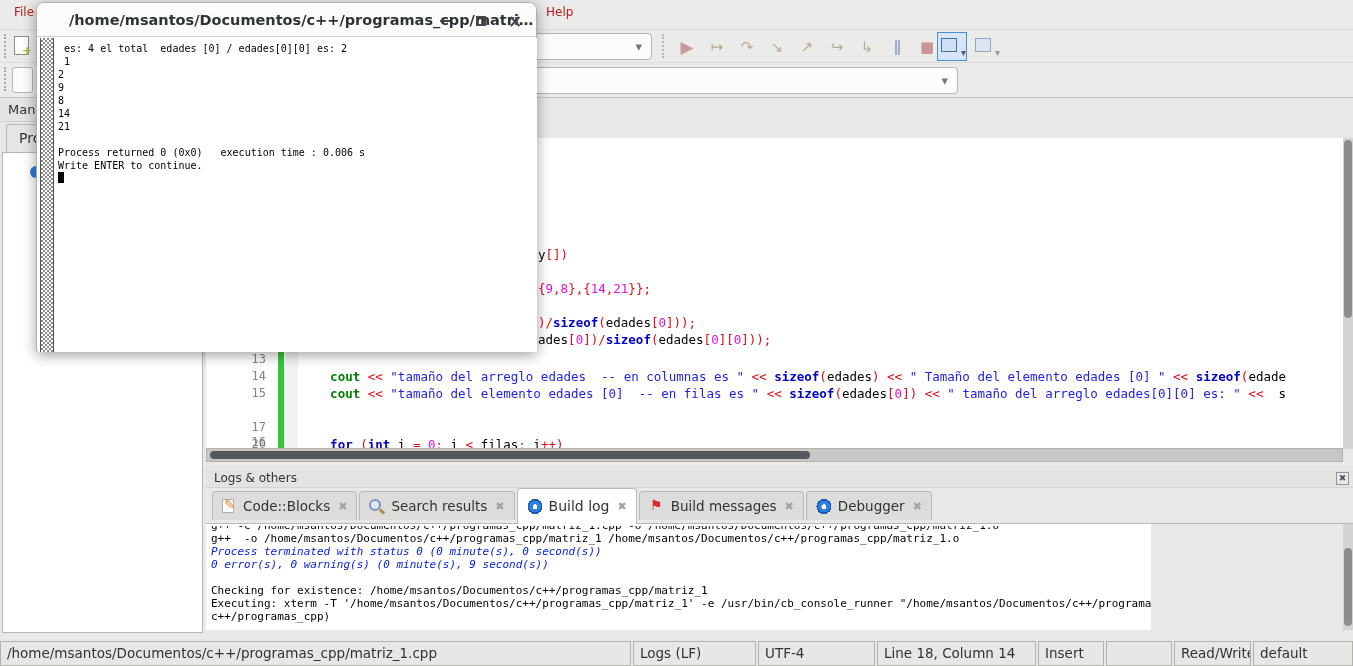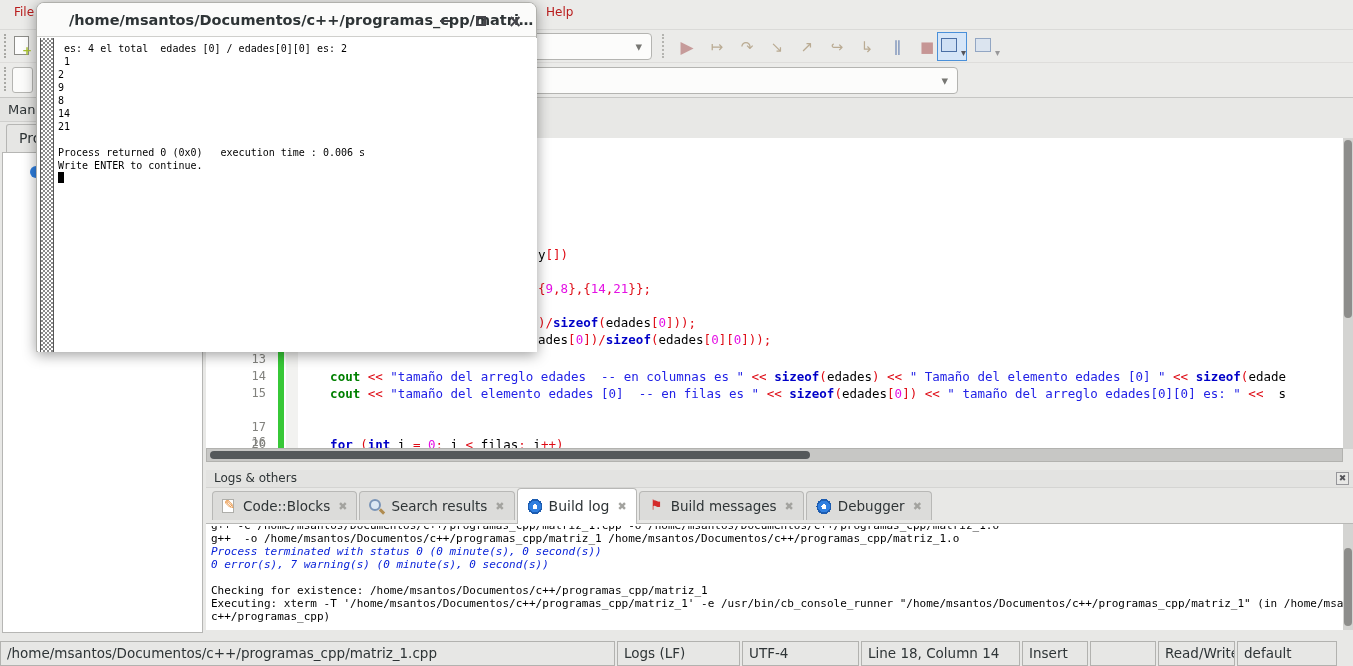--- a/index.html
+++ b/index.html
@@ -63,38 +63,38 @@
   .tab{display:flex;align-items:center;height:29px;background:#dcdcda;border:1px solid #b8b8b6;border-bottom:none;border-radius:4px 4px 0 0;padding:0 9px;margin-right:2px;font-size:13.5px;color:#2e3436}
   .tab.active{height:36px;background:#fff;position:relative;z-index:2;font-size:14px}
   .tab .x{margin-left:8px;color:#a3a39f;font-size:11px;font-weight:bold}
   .ic{display:inline-block;position:relative;width:16px;height:15px;margin-right:6px;flex:none}
   .ic-pencil{width:12px;height:14px;background:#fff;border:1px solid #aeaeaa;margin-right:9px}
   .ic-pencil::before{content:"✎";position:absolute;left:1px;top:-3px;font-size:13px;color:#e6862a}
   .ic-search::before{content:"";position:absolute;left:0;top:0;width:8px;height:8px;border:2px solid #7a95b8;border-radius:50%;background:#dce8f4}
   .ic-search::after{content:"";position:absolute;left:10px;top:11px;width:6px;height:3px;background:#b08c50;transform:rotate(45deg)}
   .ic-gear-blue{background:radial-gradient(circle at 50% 50%, #fff 0 2.5px, #2f7fe0 2.5px 6px, #1c5cb0 6px 7.5px, transparent 7.5px)}
   .ic-flag::before{content:"⚑";position:absolute;left:1px;top:-2px;font-size:14px;color:#d42a2a}
-  #log-content{left:206px;top:524px;width:1137px;height:106px;background:#fff;overflow:hidden;font-family:"DejaVu Sans Mono",monospace;font-size:11px;padding:2px 0 0 5px}
+  #log-content{left:206px;top:524px;width:945px;height:106px;background:#fff;overflow:hidden;font-family:"DejaVu Sans Mono",monospace;font-size:11px;padding:2px 0 0 5px}
   .logline{white-space:pre;height:13px;line-height:13px;color:#000}
   .logline.info{color:#0a23d8;font-style:italic}
   .logclip{height:6px;overflow:hidden}
   .logclip div{transform:translateY(-7px)}
   #logvscroll{left:1343px;top:524px;width:10px;height:106px;background:#d4d4d2}
   #logvthumb{position:absolute;left:1px;top:24px;width:8px;height:78px;background:#8d8d8b;border-radius:4px}
   
   #statusbar{left:0;top:640px;width:1353px;height:26px;display:flex;background:#e8e8e6;padding-top:1px}
   .sbsec{border:1px solid #b2b2af;background:#e7e7e5;font-size:13.5px;line-height:22px;padding:0 6px;margin-right:2px;white-space:nowrap;overflow:hidden}
   .sbsec:nth-child(1){flex:1}
   .sbsec:nth-child(2){width:123px}
   .sbsec:nth-child(3){width:117px}
   .sbsec:nth-child(4){width:159px}
   .sbsec:nth-child(5){width:66px}
   .sbsec:nth-child(6){width:66px}
   .sbsec:nth-child(7){width:77px}
-  .sbsec:nth-child(8){width:100px;margin-right:16px}
+  .sbsec:nth-child(8){width:100px;margin-right:0}
   
   #terminal{left:36px;top:2px;width:501px;height:350px;z-index:50;background:#fff;border:1px solid #b0b0ac;border-radius:8px 8px 0 0;box-shadow:0 3px 14px rgba(0,0,0,.38)}
   #term-title{height:34px;background:#fbfbfa;border-bottom:1px solid #cfcfcc;border-radius:7px 7px 0 0;display:flex;align-items:center}
   #term-title .t{font-size:14.5px;font-weight:bold;color:#2e3436;margin-left:32px;white-space:nowrap}
   .wbtn{position:absolute;top:9px;width:18px;height:18px;display:flex;align-items:center;justify-content:center;color:#45454a}
   #btn-min{right:82px}#btn-max{right:46px}#btn-close{right:12px}
   #btn-min i{width:10px;height:2px;background:#45454a}
   #btn-max i{width:10px;height:10px;border:2px solid #45454a}
   #btn-close{font-size:17px;font-weight:bold;font-style:normal}
   #term-body{position:absolute;left:1px;top:35px;width:499px;height:314px;background:#fff;overflow:hidden}
@@ -219,21 +219,21 @@
       <span>Debugger</span>
       <span class="x">✖</span>
     </div>
   </div>
 <div id="log-content" class="abs">
     <div class="logclip">
       <div class="logline">g++ -c /home/msantos/Documentos/c++/programas_cpp/matriz_1.cpp -o /home/msantos/Documentos/c++/programas_cpp/matriz_1.o</div>
     </div>
     <div class="logline">g++  -o /home/msantos/Documentos/c++/programas_cpp/matriz_1 /home/msantos/Documentos/c++/programas_cpp/matriz_1.o</div>
     <div class="logline info">Process terminated with status 0 (0 minute(s), 0 second(s))</div>
-    <div class="logline info">0 error(s), 7 warning(s) (0 minute(s), 0 second(s))</div>
+    <div class="logline info">0 error(s), 0 warning(s) (0 minute(s), 9 second(s))</div>
     <div class="logline"></div>
     <div class="logline">Checking for existence: /home/msantos/Documentos/c++/programas_cpp/matriz_1</div>
     <div class="logline">Executing: xterm -T '/home/msantos/Documentos/c++/programas_cpp/matriz_1' -e /usr/bin/cb_console_runner "/home/msantos/Documentos/c++/programas_cpp/matriz_1" (in /home/msantos/Documentos/</div>
     <div class="logline">c++/programas_cpp)</div>
   </div>
 <div id="logvscroll" class="abs">
     <div id="logvthumb"></div>
   </div>
 
 <div id="statusbar" class="abs">

